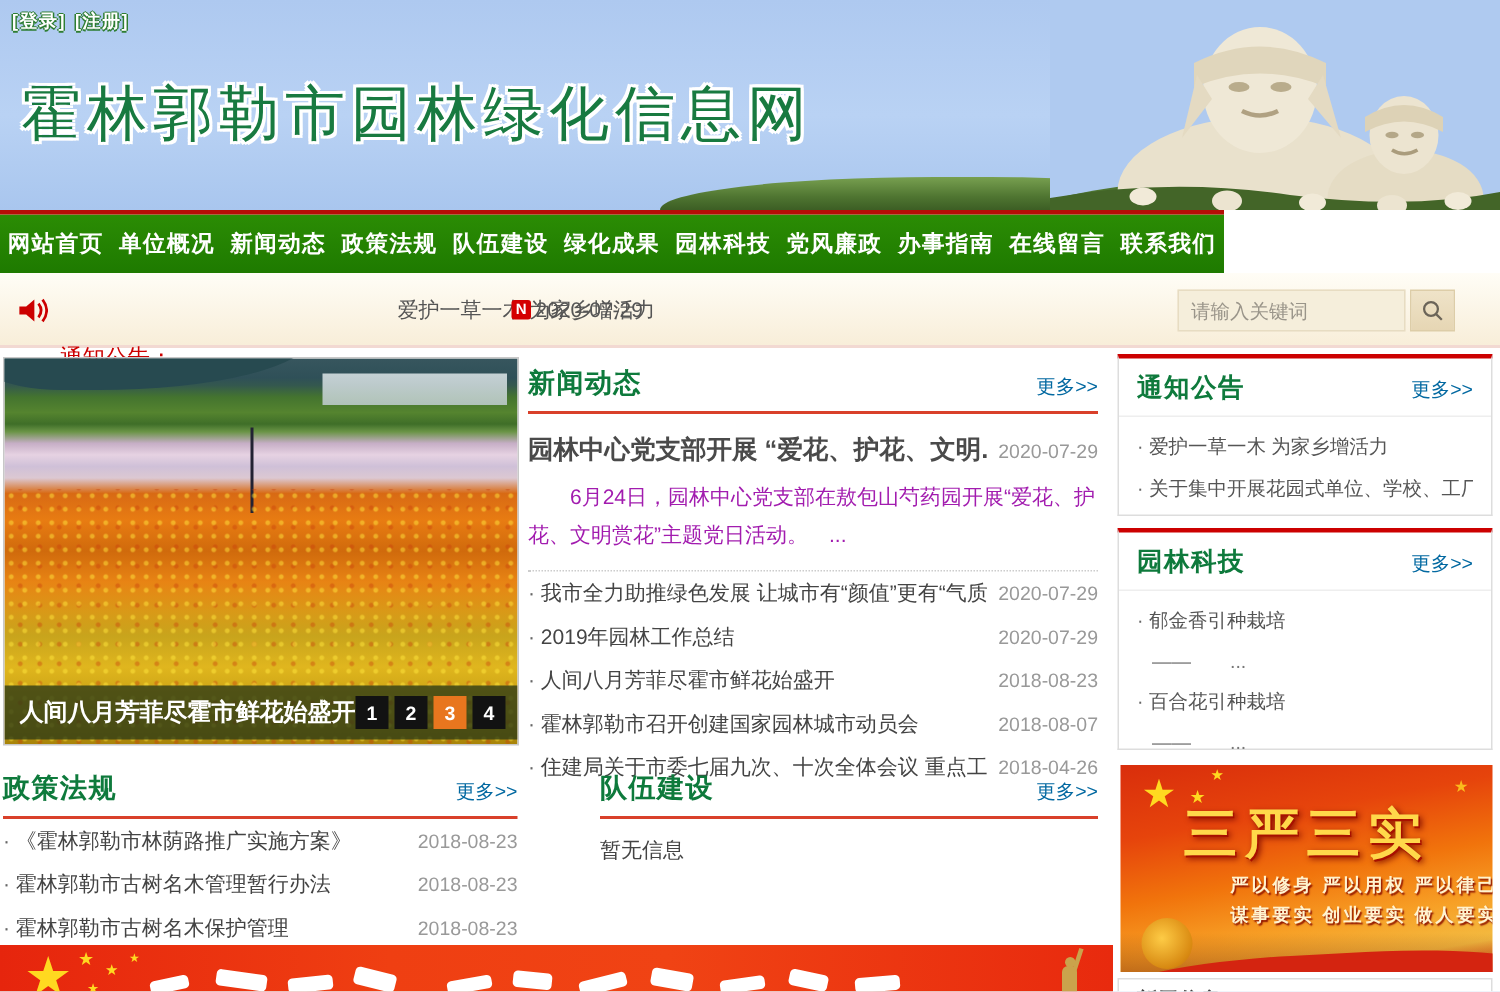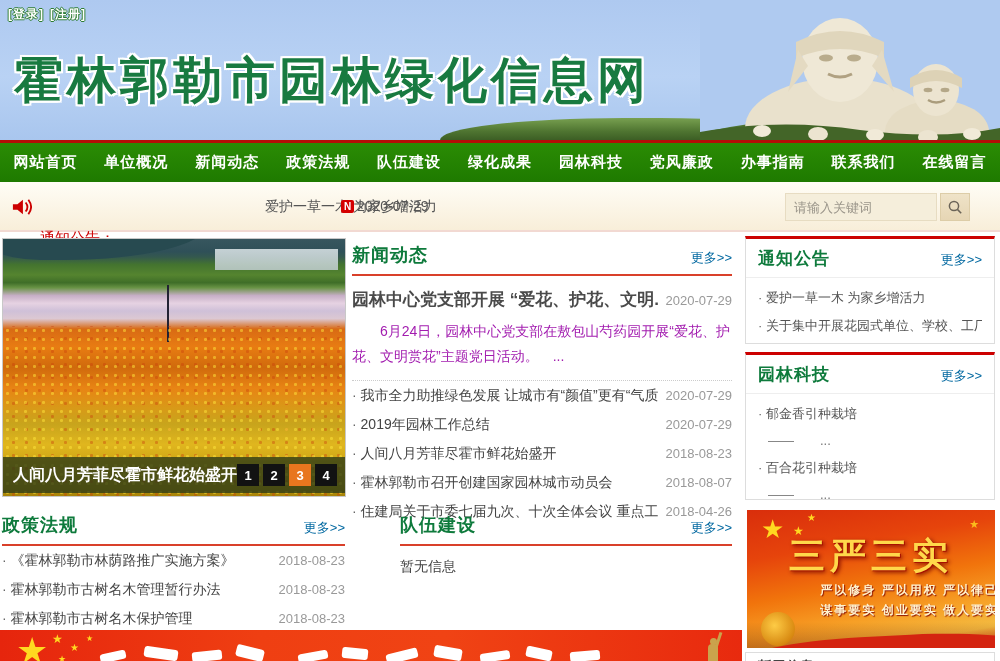--- a/index.html
+++ b/index.html
@@ -5,30 +5,30 @@
   html,body{margin:0;padding:0;background:#dce8f8;}
   .page{position:relative;width:1000px;height:661px;overflow:hidden;background:#fff;
         font-family:"Liberation Sans","DejaVu Sans",sans-serif;}
 
   
   .header{position:absolute;left:0;top:0;width:1000px;height:140px;
           background:linear-gradient(180deg,#aec9f0 0%,#b9d2f4 55%,#a9c6ee 100%);}
   .auth{position:absolute;left:8px;top:6px;font-size:12px;font-weight:bold;color:#fff;
         text-shadow:-1px 0 #2e7d32,1px 0 #2e7d32,0 -1px #2e7d32,0 1px #2e7d32;letter-spacing:1px;}
   .auth span{margin-right:6px;cursor:pointer;}
-  .site-title{position:absolute;left:14px;top:48px;font-size:49px;font-weight:bold;color:#187a40;
+  .site-title{position:absolute;left:14px;top:48px;font-size:40px;font-weight:normal;color:#187a40;
         letter-spacing:4px;
         text-shadow:-2px 0 #fff,2px 0 #fff,0 -2px #fff,0 2px #fff,-2px -2px #fff,2px 2px #fff,-2px 2px #fff,2px -2px #fff;}
   .grass-strip{position:absolute;left:440px;bottom:0;width:330px;height:22px;
         background:linear-gradient(180deg,#78a050 0%,#4f7531 60%,#3c5e24 100%);
         border-radius:100% 60% 0 0/180% 90% 0 0;}
   .statue-scene{position:absolute;right:0;top:0;width:300px;height:140px;}
 
   
-  .nav{position:absolute;left:0;top:140px;width:1000px;height:42px;box-sizing:border-box;
+  .nav{position:absolute;left:0;top:140px;width:816px;height:42px;box-sizing:border-box;
        border-top:3px solid #b50e06;background:linear-gradient(180deg,#2b8c04,#1e7a00);
        display:flex;align-items:stretch;}
   .nav-item{flex:1;display:flex;align-items:center;justify-content:center;color:#fff;
        font-size:15px;font-weight:bold;letter-spacing:1px;cursor:pointer;}
 
   
   .notice-bar{position:absolute;left:0;top:182px;width:1000px;height:50px;box-sizing:border-box;
        background:linear-gradient(180deg,#fffdf6 0%,#f8eed9 100%);border-bottom:2px solid #f2d9d2;}
   .speaker{position:absolute;left:12px;top:16px;width:20px;height:18px;}
   .notice-label{position:absolute;left:40px;top:15px;color:#cc0000;font-weight:normal;font-size:15px;margin-top:32px;}
@@ -179,22 +179,22 @@
   <div class="nav">
     <div class="nav-item">网站首页</div>
     <div class="nav-item">单位概况</div>
     <div class="nav-item">新闻动态</div>
     <div class="nav-item">政策法规</div>
     <div class="nav-item">队伍建设</div>
     <div class="nav-item">绿化成果</div>
     <div class="nav-item">园林科技</div>
     <div class="nav-item">党风廉政</div>
     <div class="nav-item">办事指南</div>
+    <div class="nav-item">在线留言</div>
     <div class="nav-item">联系我们</div>
-    <div class="nav-item">在线留言</div>
   </div>
 
   <div class="notice-bar">
     <svg class="speaker" viewBox="0 0 22 18">
       <path d="M1 6 L6 6 L12 1 L12 17 L6 12 L1 12 Z" fill="#cc0000"></path>
       <path d="M15 4 Q19 9 15 14" stroke="#cc0000" stroke-width="2" fill="none"></path>
       <path d="M18 1 Q24 9 18 17" stroke="#cc0000" stroke-width="2" fill="none"></path>
     </svg>
     <span class="notice-label">通知公告：</span>
     <span class="ticker">爱护一草一木 为家乡增活力</span>

